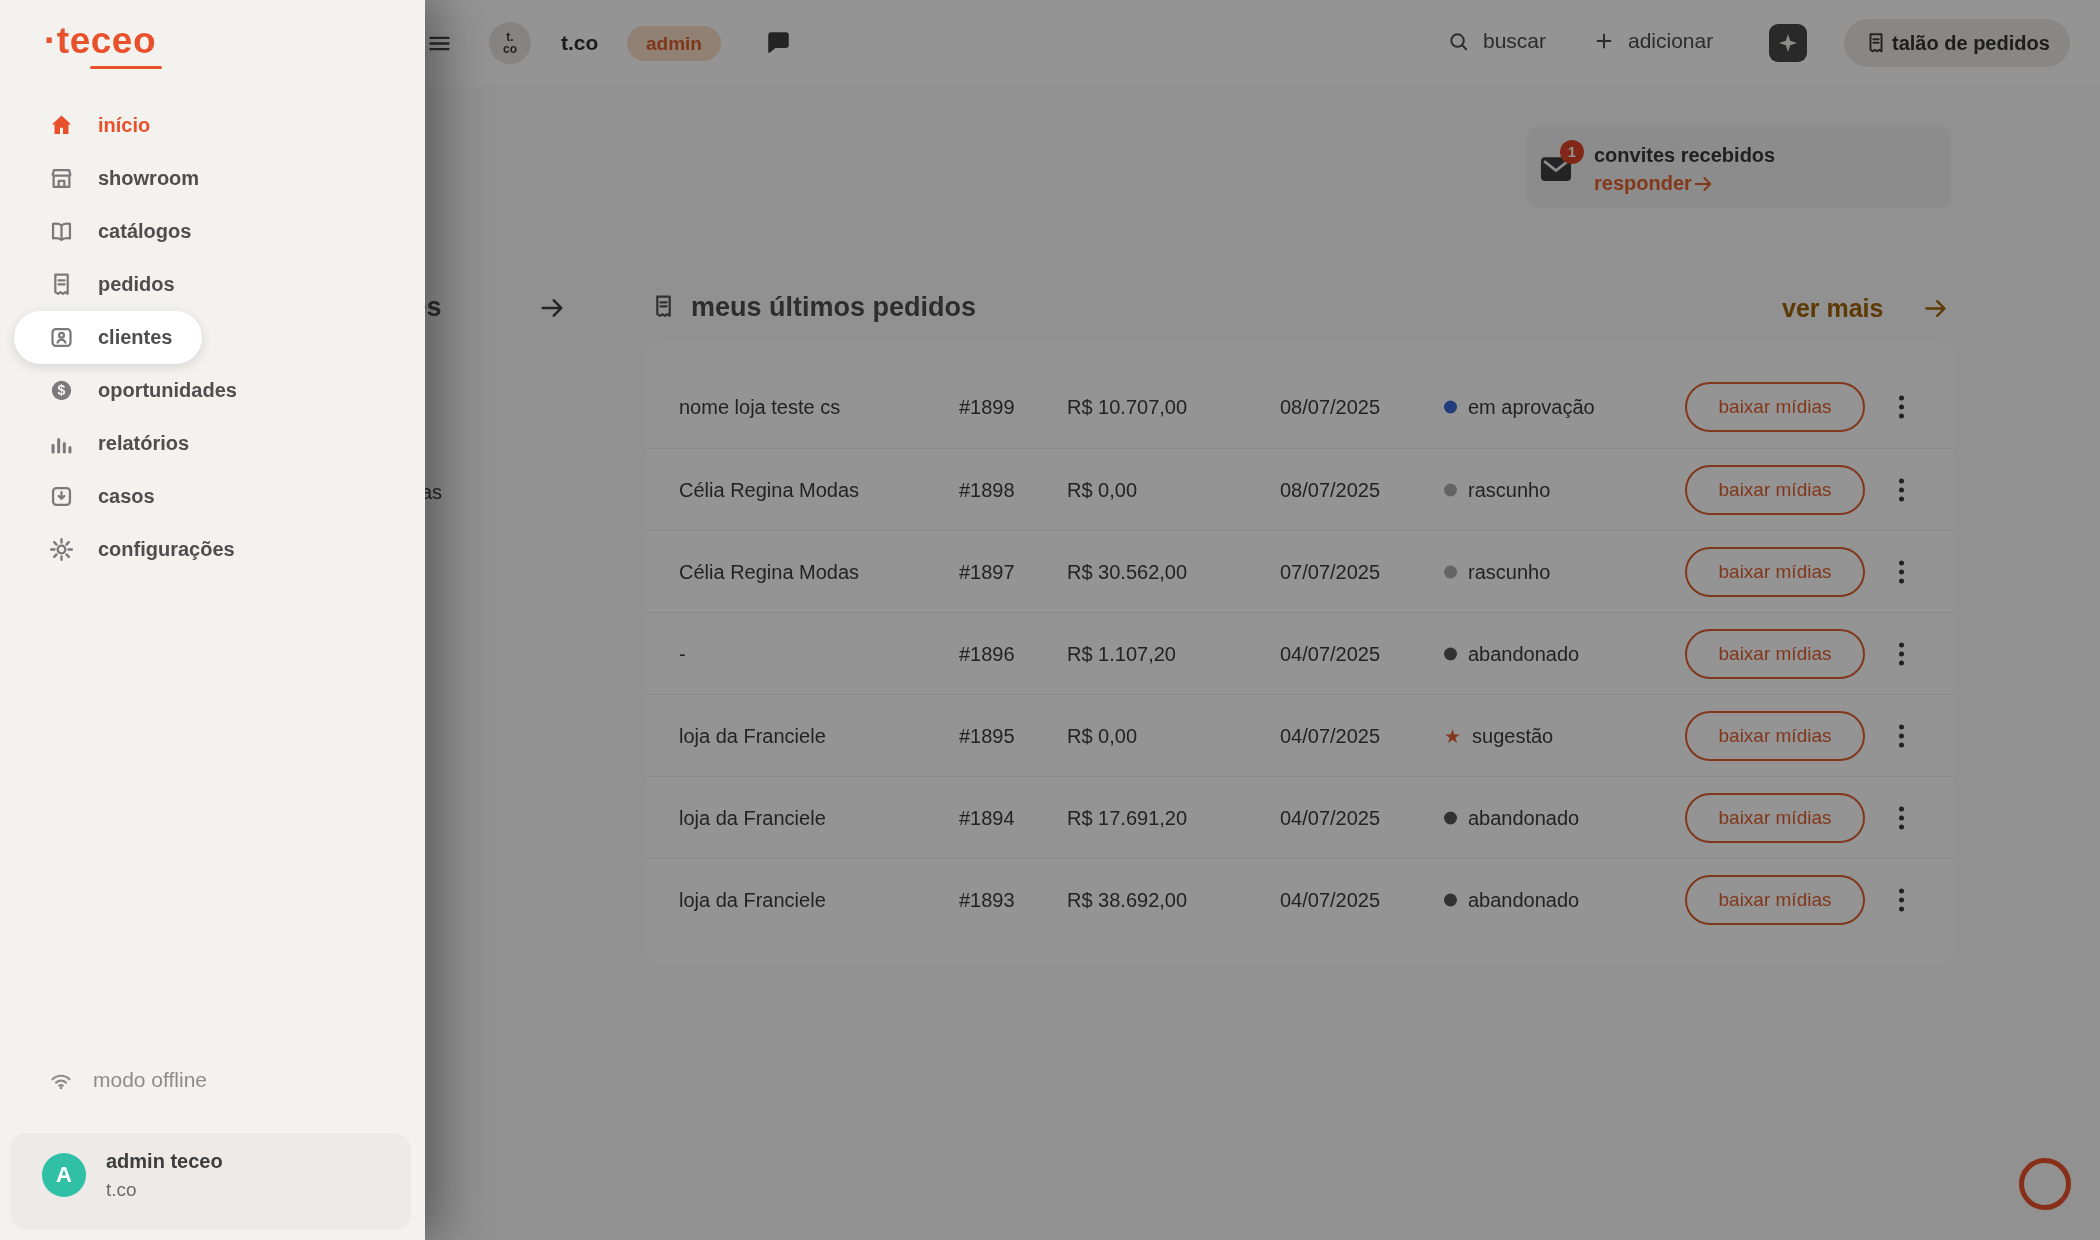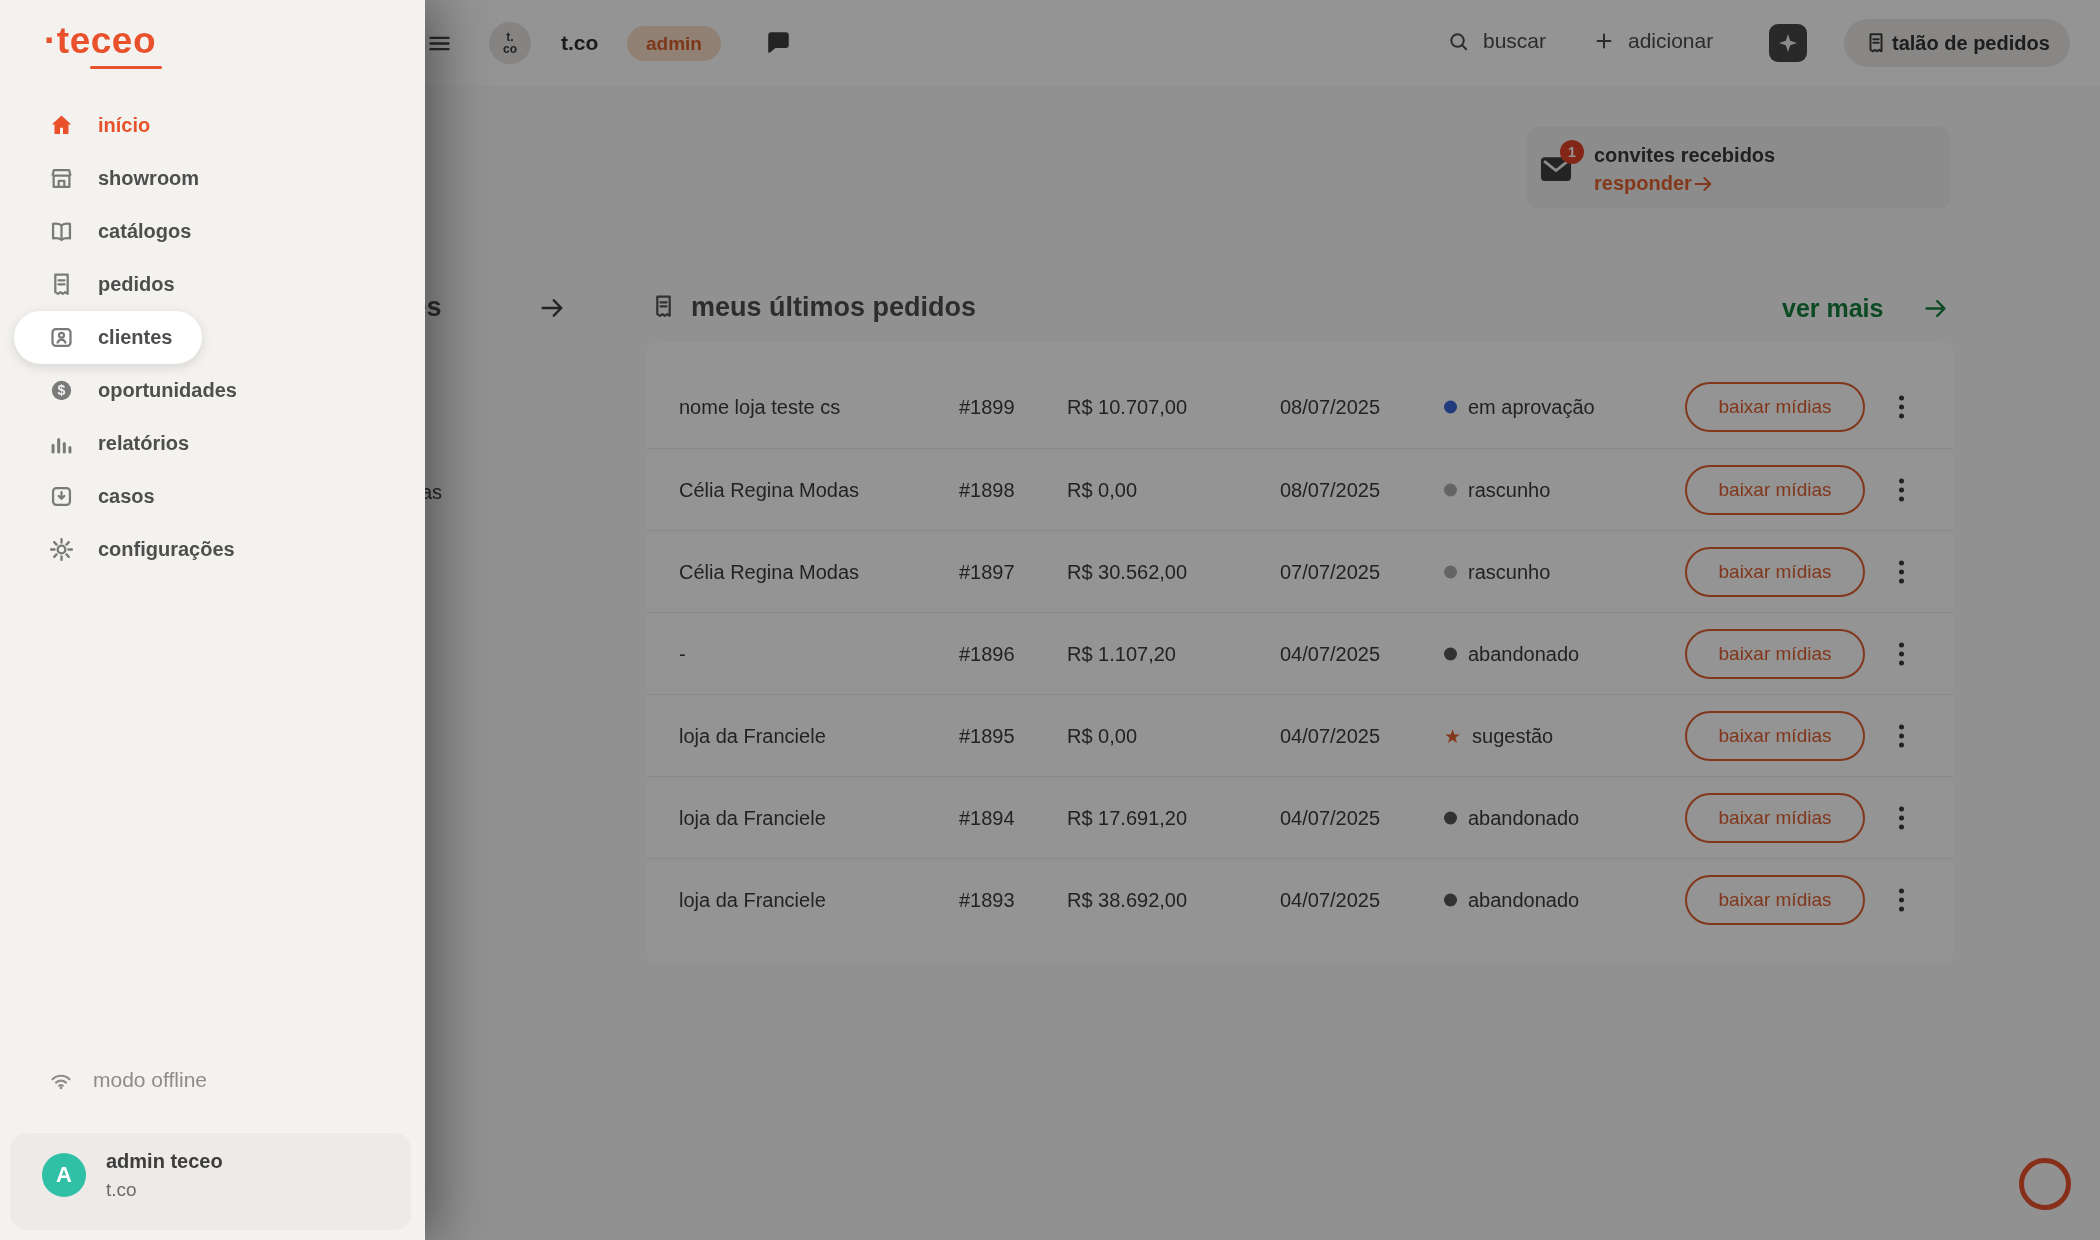--- a/index.html
+++ b/index.html
@@ -48,21 +48,21 @@
   .notif-badge{position:absolute;left:33px;top:13px;width:24px;height:24px;border-radius:50%;
     background:#e0442a;color:#fff;font-size:14px;font-weight:700;display:flex;align-items:center;justify-content:center}
   .notif-title{position:absolute;left:67px;top:17px;font-size:20px;font-weight:600;color:#383838}
   .notif-action{position:absolute;left:67px;top:45px;display:flex;align-items:center;gap:0;
     color:#e2602f;font-size:20px;font-weight:600;cursor:pointer}
   .notif-action .ic{width:22px;height:22px}
 
   
   .sec-icon{left:650px;top:293px;width:27px;height:27px;color:#565656}
   .sec-title{left:691px;top:292px;font-size:27px;font-weight:700;color:#4f4f4f}
-  .see-more{left:1782px;top:294px;display:flex;align-items:center;gap:39px;color:#15803d;cursor:pointer}
+  .see-more{left:1782px;top:294px;display:flex;align-items:center;gap:39px;color:#a16207;cursor:pointer}
   .see-more .glabel{font-size:25px;font-weight:600}
   .see-more .ic{width:27px;height:27px}
 
   .orders-card{left:646px;top:342px;width:1308px;height:622px;background:#ffffff;border-radius:14px;padding-top:24px}
   .trow{position:relative;height:82px;cursor:pointer}
   .trow + .trow{border-top:1px solid #ececec}
   .cell{position:absolute;top:50%;transform:translateY(-50%);font-size:20px;color:#3c3c3c;white-space:nowrap}
   .c-store{left:33px}
   .c-num{left:313px}
   .c-total{left:421px}

